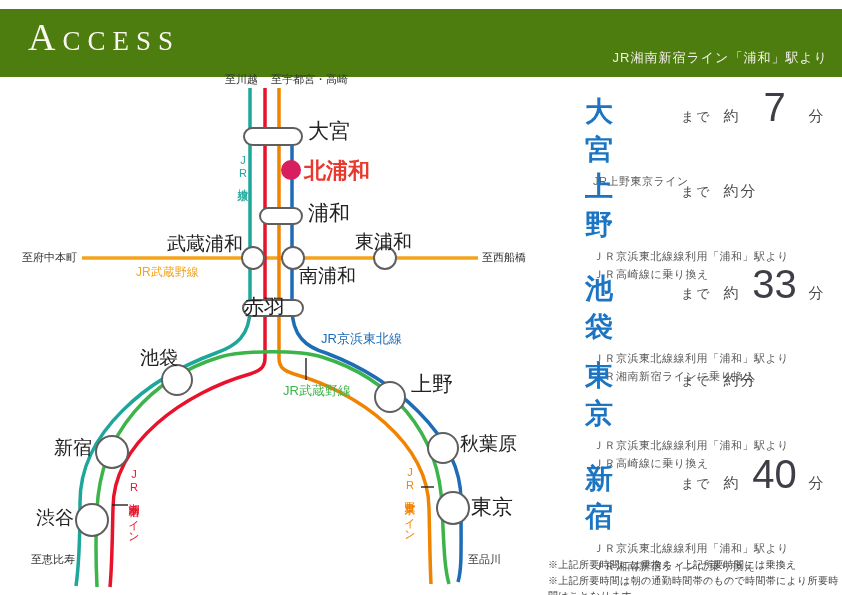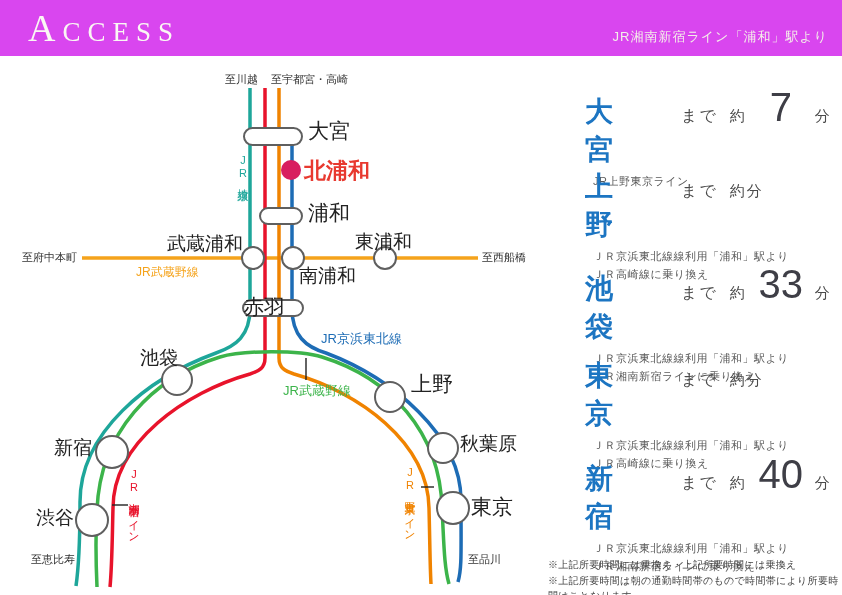--- a/index.html
+++ b/index.html
@@ -1,21 +1,21 @@
 <!DOCTYPE html>
 <html><head>
 <meta charset="utf-8">
 <style>
   * { margin:0; padding:0; box-sizing:border-box; }
   html,body { width:842px; height:595px; }
   body { position:relative; width:842px; height:595px; background:#ffffff; overflow:hidden;
          font-family:"Liberation Sans", sans-serif; color:#333; }
 
   
-  .header { position:absolute; left:0; top:0; width:842px; height:56px; background:#d946ef; }
+  .header { position:absolute; left:0; top:9px; width:842px; height:68px; background:#4d7c0f; }
   .header .title { position:absolute; left:28px; top:6px; font-family:"Liberation Serif", serif;
                    font-variant:small-caps; font-size:38px; letter-spacing:7px; color:#faf7f3; }
   .header .subtitle { position:absolute; right:14px; bottom:10px; font-size:13px; color:#f4efe9; letter-spacing:1px; }
 
   
   .map { position:absolute; left:0; top:60px; width:560px; height:535px;padding-left:10px; }
   .map svg { position:absolute; left:0; top:0; }
   .lbl { position:absolute; white-space:nowrap; font-family:"Liberation Serif", serif; color:#222; }
   .lbl.sm { font-size:11px; color:#333; }
   .lbl.st19 { font-size:19px; }
@@ -24,21 +24,21 @@
   .lbl.line { font-family:"Liberation Sans", sans-serif; }
   .vtext { writing-mode:vertical-rl; text-orientation:upright; letter-spacing:1px;
            font-family:"Liberation Sans", sans-serif; }
 
   
   .routes { position:absolute; left:560px; top:60px; width:282px; height:535px; }
   .route-row { position:absolute; left:25px; width:252px; }
   .route-head { display:flex; align-items:baseline; }
   .st-name { width:72px; font-family:"Liberation Serif", serif; font-weight:bold;
              font-size:28px; letter-spacing:0.32em; color:#1c75c2; }
-  .made { margin-left:24px; font-size:16px; color:#4a4a4a; letter-spacing:2px; }
+  .made { margin-left:24px; font-size:13px; color:#4a4a4a; letter-spacing:2px; }
   .yaku { margin-left:12px; font-size:15px; color:#4a4a4a; }
   .min  { margin-left:4px; width:64px; text-align:center; font-size:40px; color:#3e3e46; }
   .fun  { margin-left:2px; font-size:15px; color:#4a4a4a; }
   .route-notes { margin:3px 0 0 8px; font-size:11px; color:#5a5a5a; line-height:1.65; letter-spacing:0.5px; }
 
   
   .footnotes { position:absolute; left:548px; top:557px; width:292px; font-size:10px;
                color:#444; line-height:1.55; letter-spacing:0.3px; }
 </style>
 </head>

